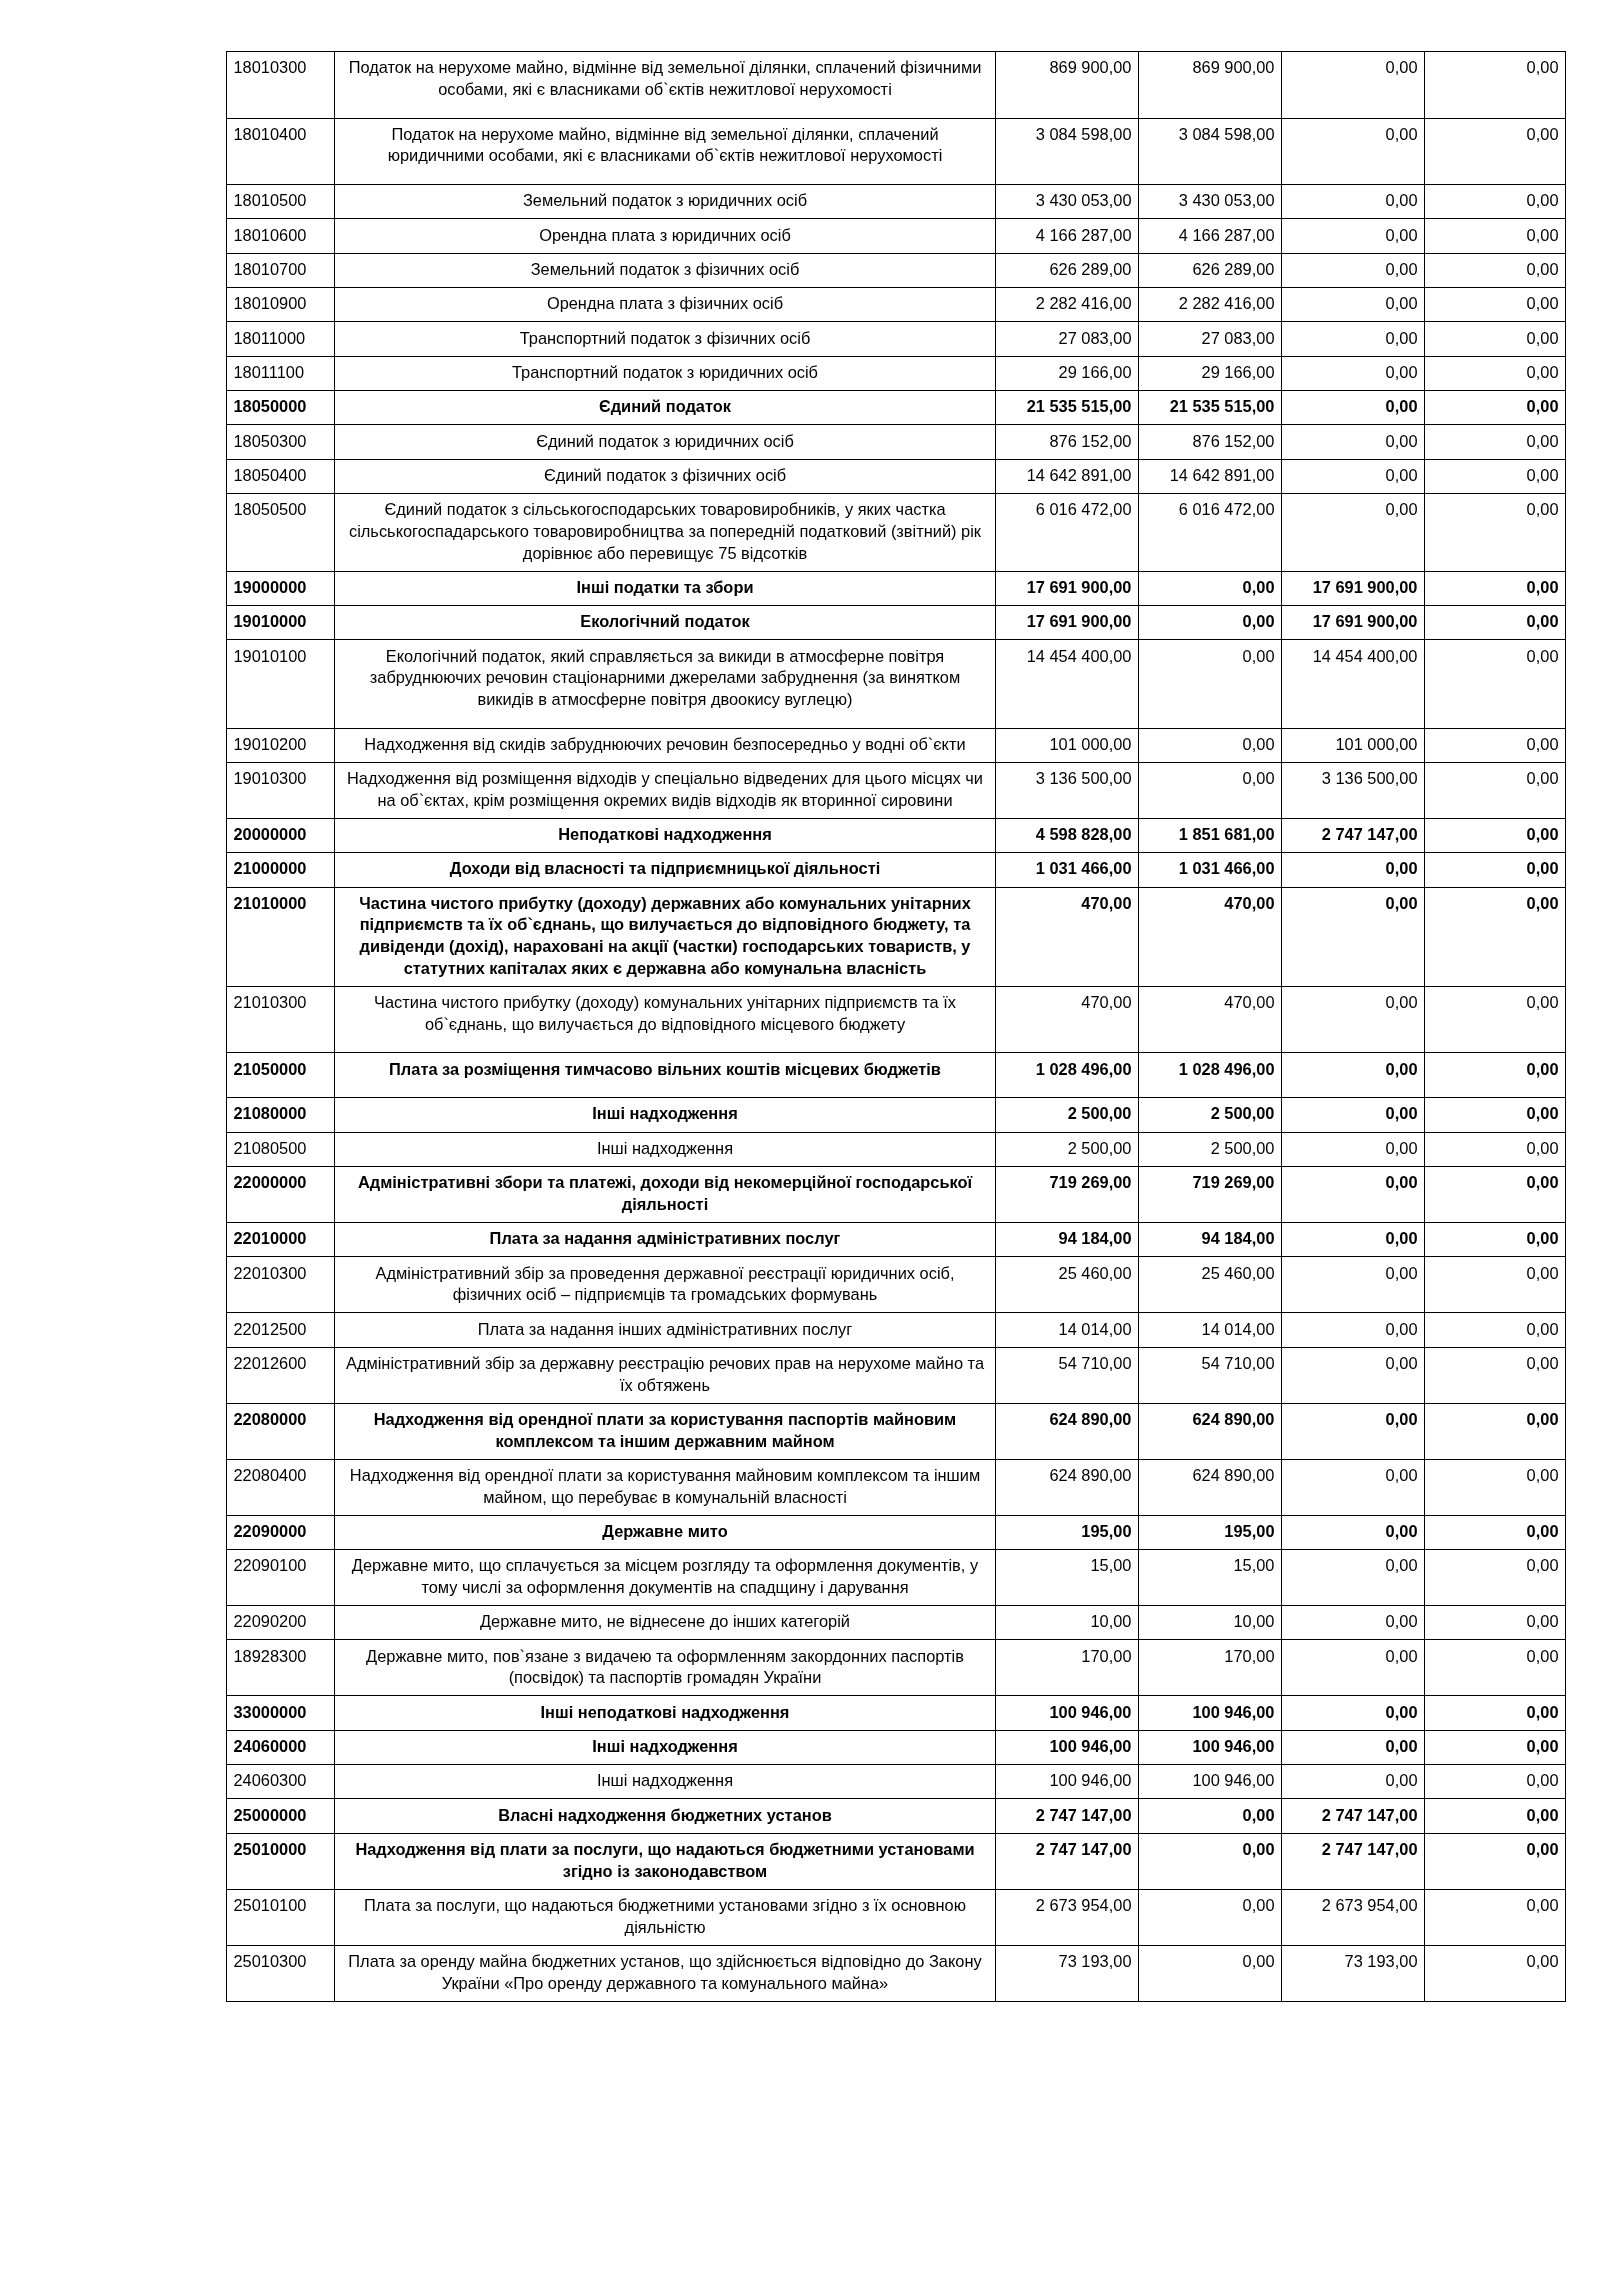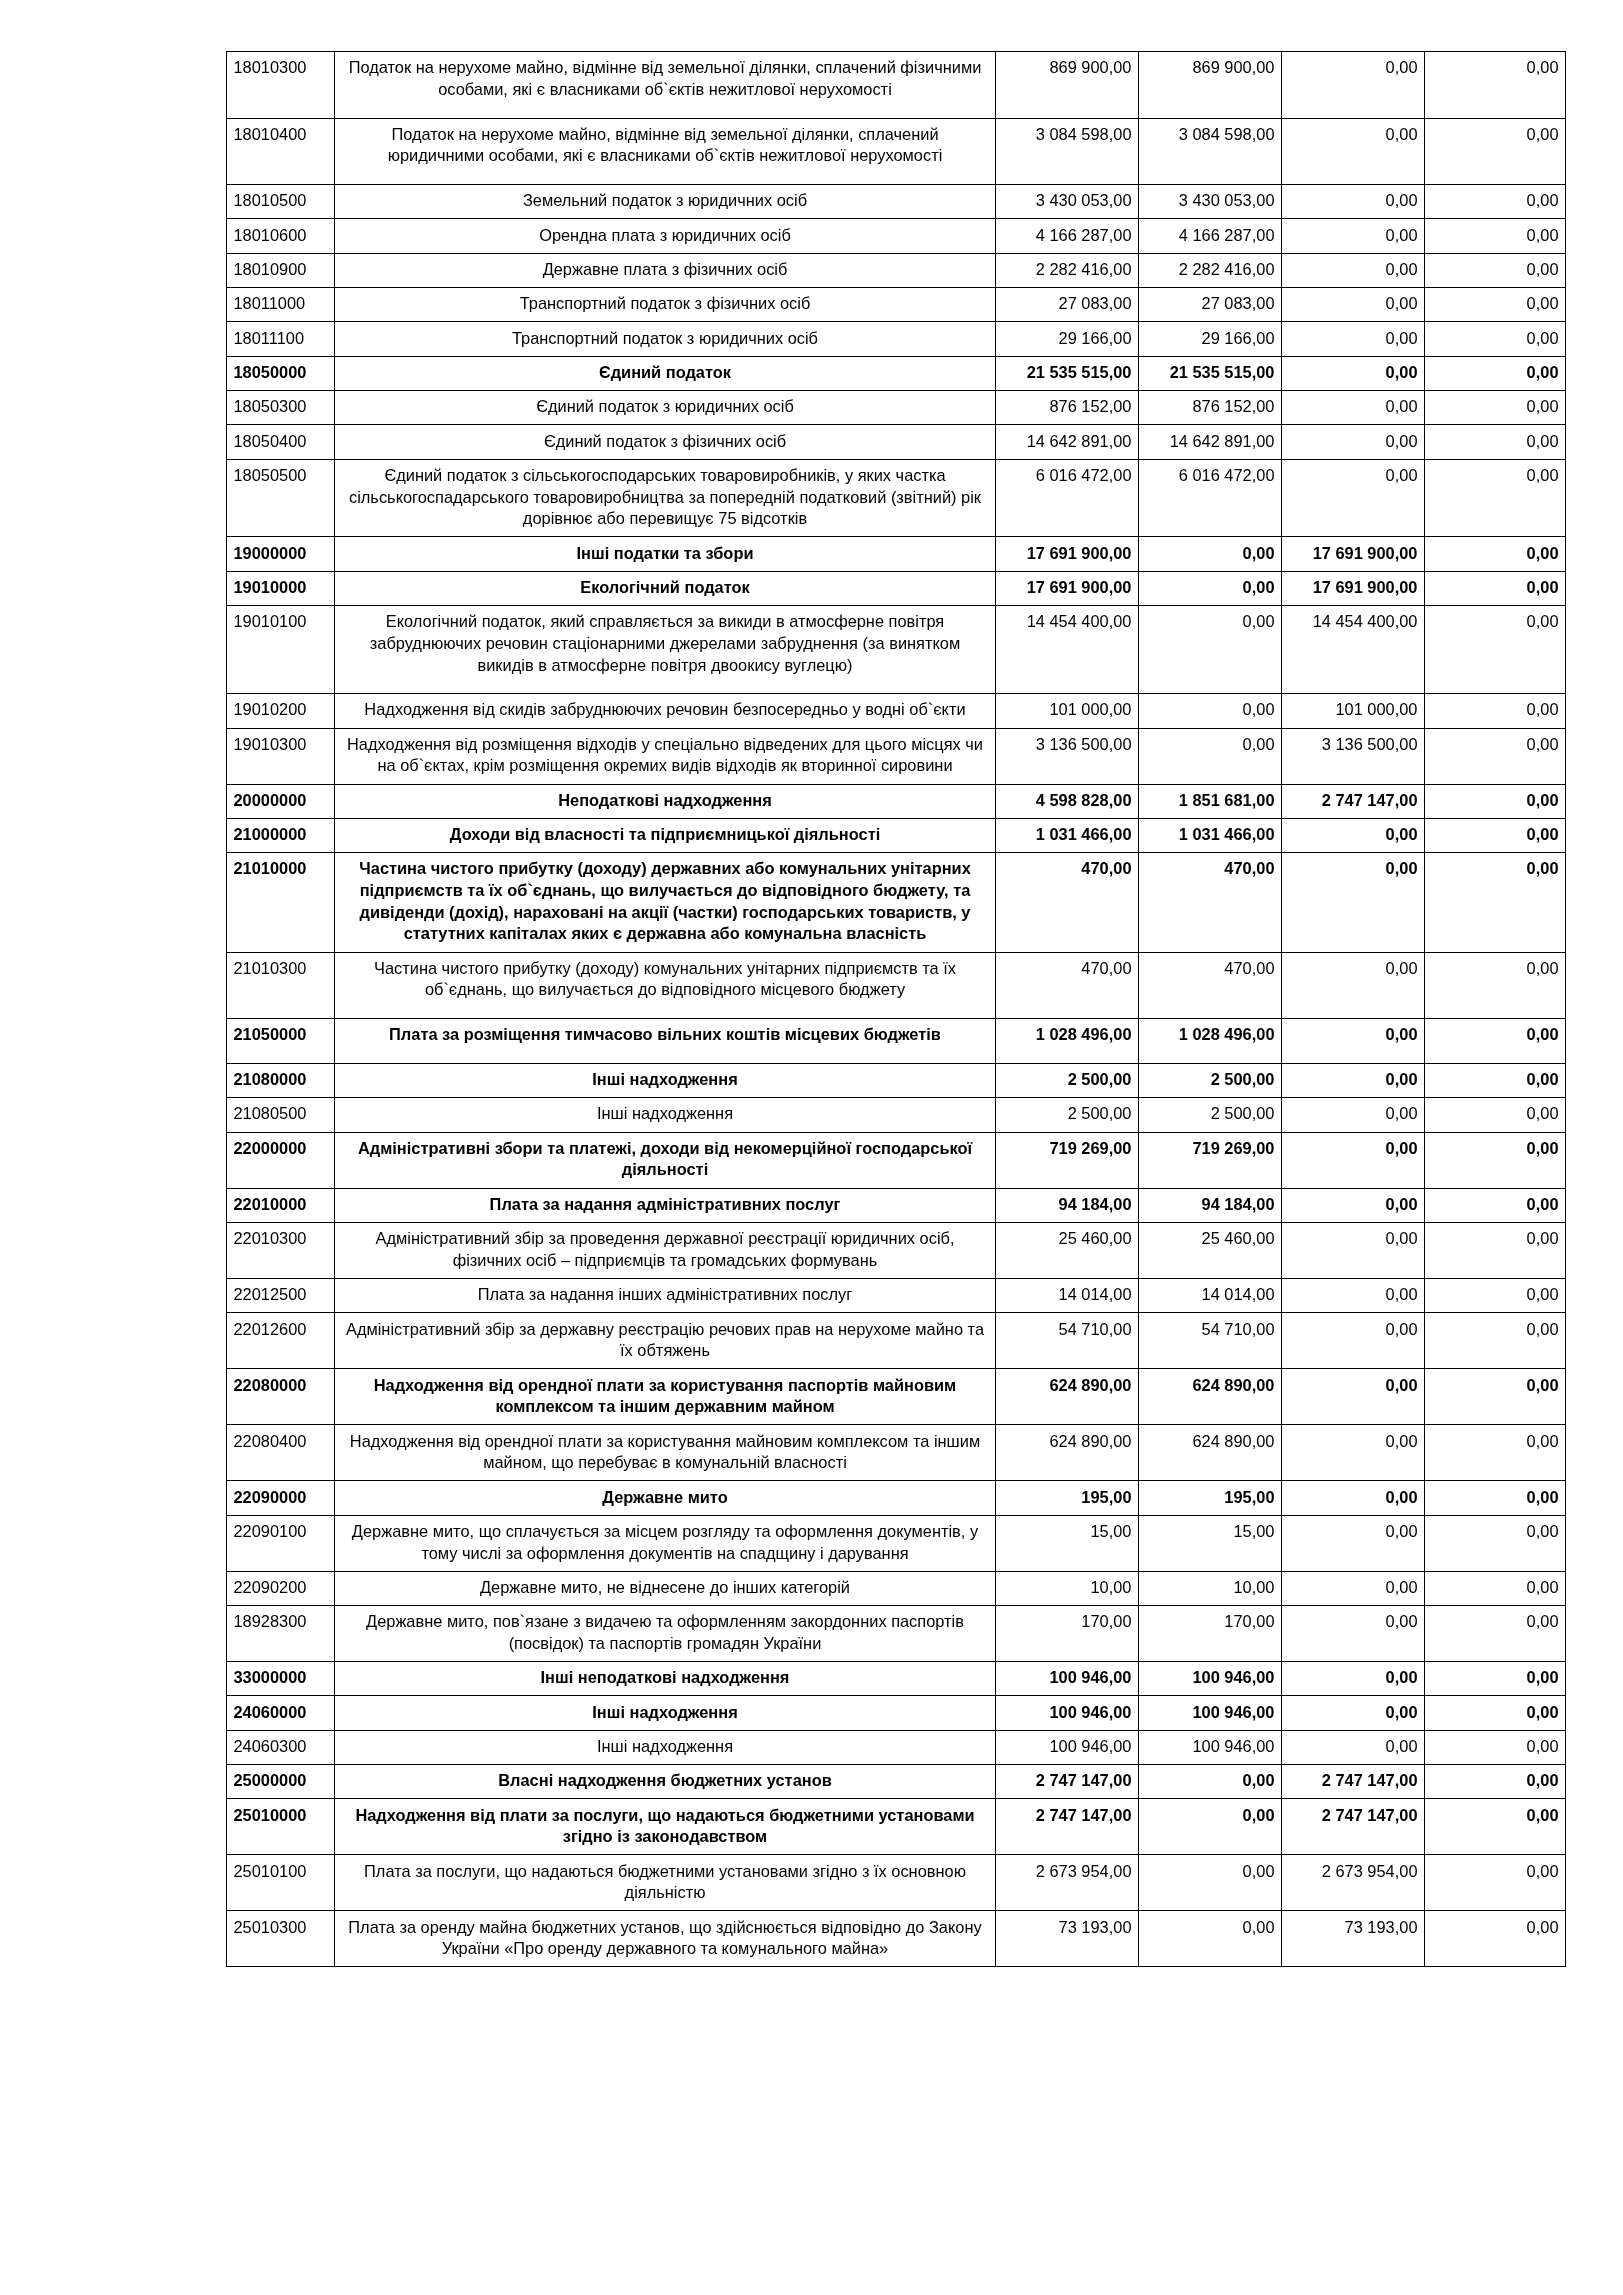--- a/index.html
+++ b/index.html
@@ -99,22 +99,30 @@
         </tr>
         <tr>
           <td class="code">18010600</td>
           <td class="name">Орендна плата з юридичних осіб</td>
           <td class="num">4 166 287,00</td>
           <td class="num">4 166 287,00</td>
           <td class="num">0,00</td>
           <td class="num">0,00</td>
         </tr>
         <tr>
+          <td class="code">18010700</td>
+          <td class="name">Земельний податок з фізичних осіб</td>
+          <td class="num">626 289,00</td>
+          <td class="num">626 289,00</td>
+          <td class="num">0,00</td>
+          <td class="num">0,00</td>
+        </tr>
+        <tr>
           <td class="code">18010900</td>
-          <td class="name">Державне плата з фізичних осіб</td>
+          <td class="name">Орендна плата з фізичних осіб</td>
           <td class="num">2 282 416,00</td>
           <td class="num">2 282 416,00</td>
           <td class="num">0,00</td>
           <td class="num">0,00</td>
         </tr>
         <tr>
           <td class="code">18011000</td>
           <td class="name">Транспортний податок з фізичних осіб</td>
           <td class="num">27 083,00</td>
           <td class="num">27 083,00</td>

